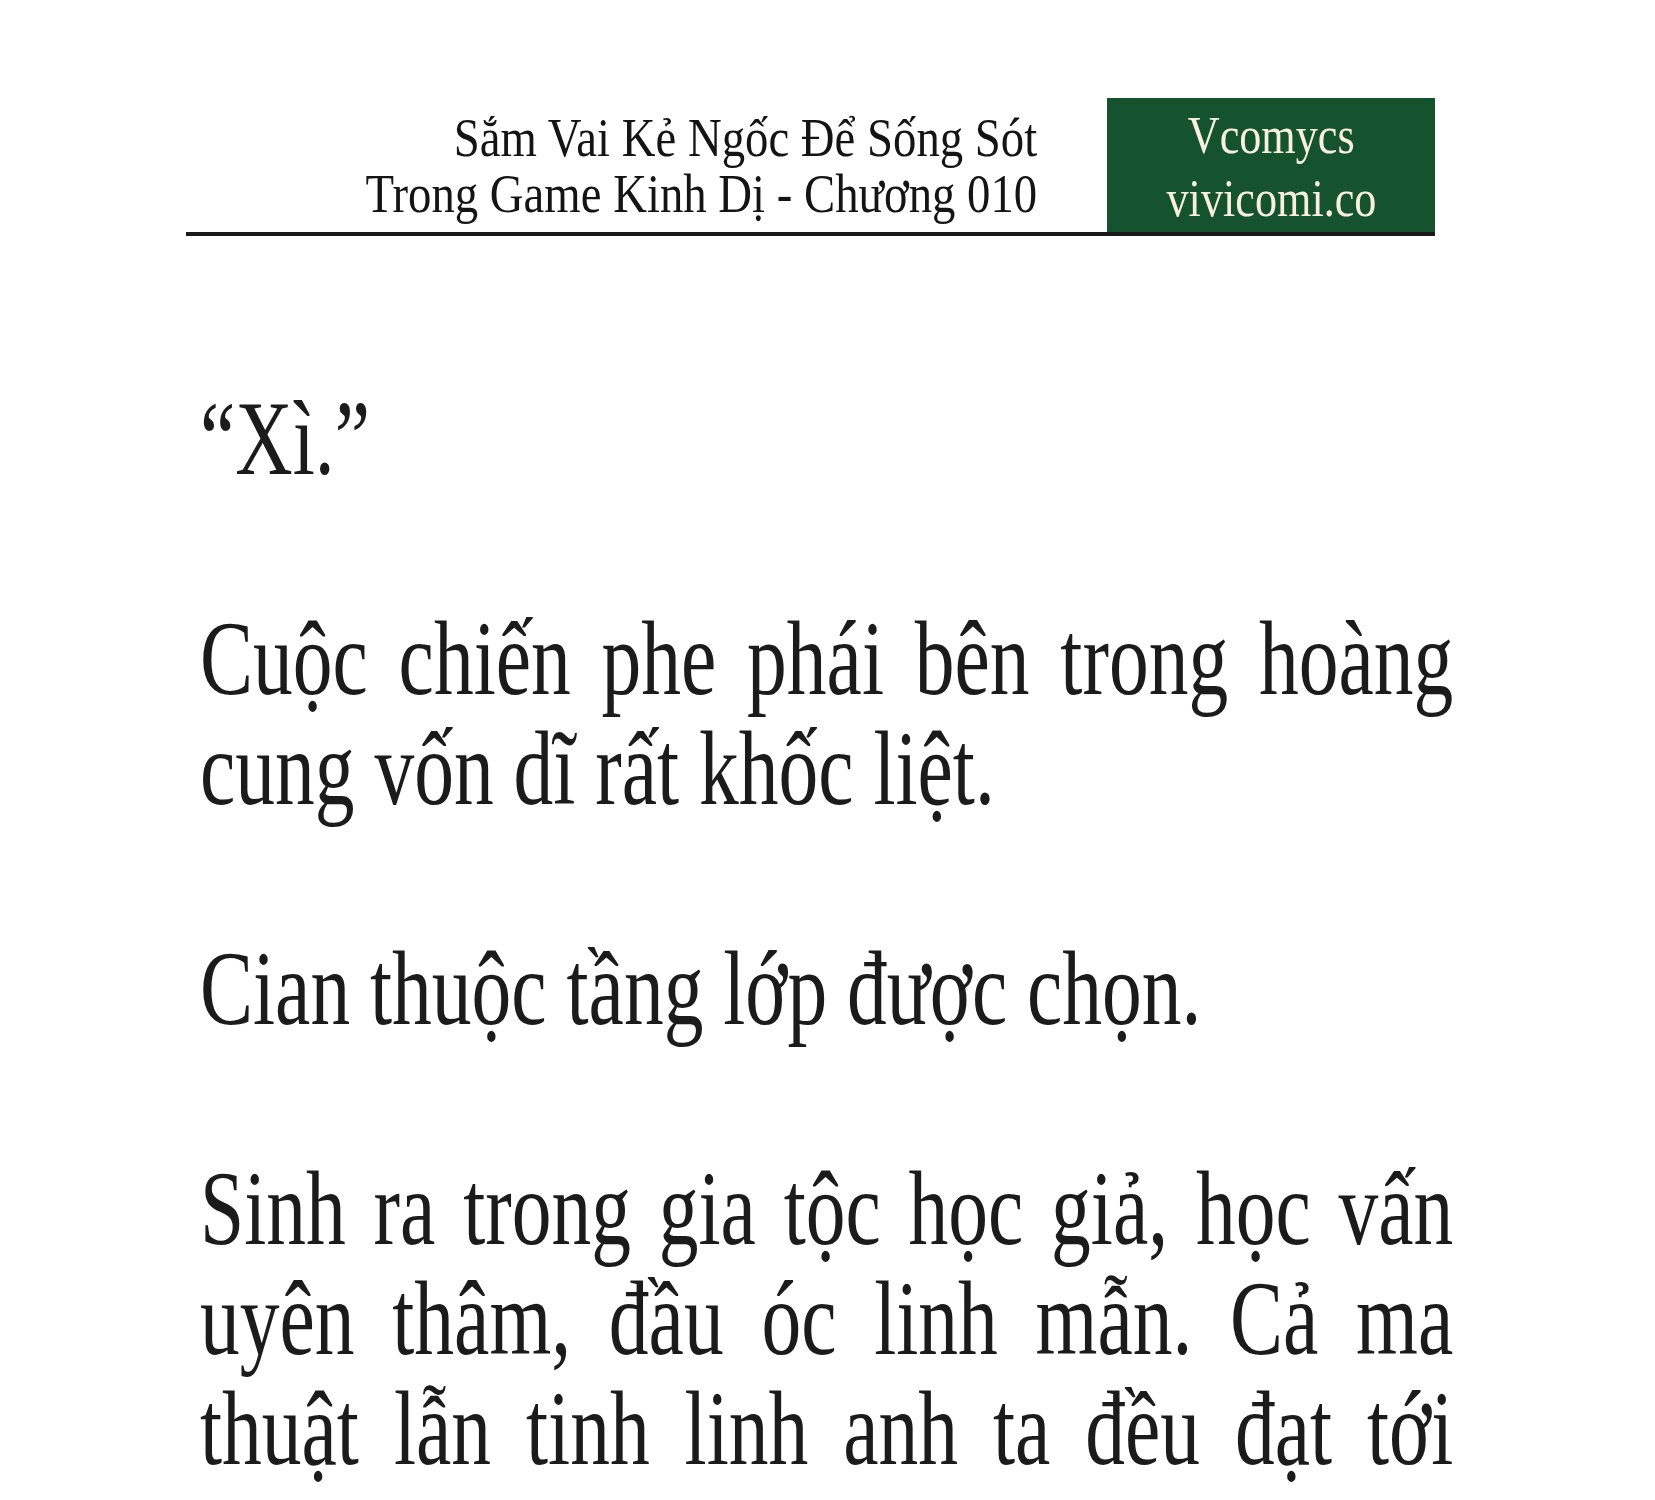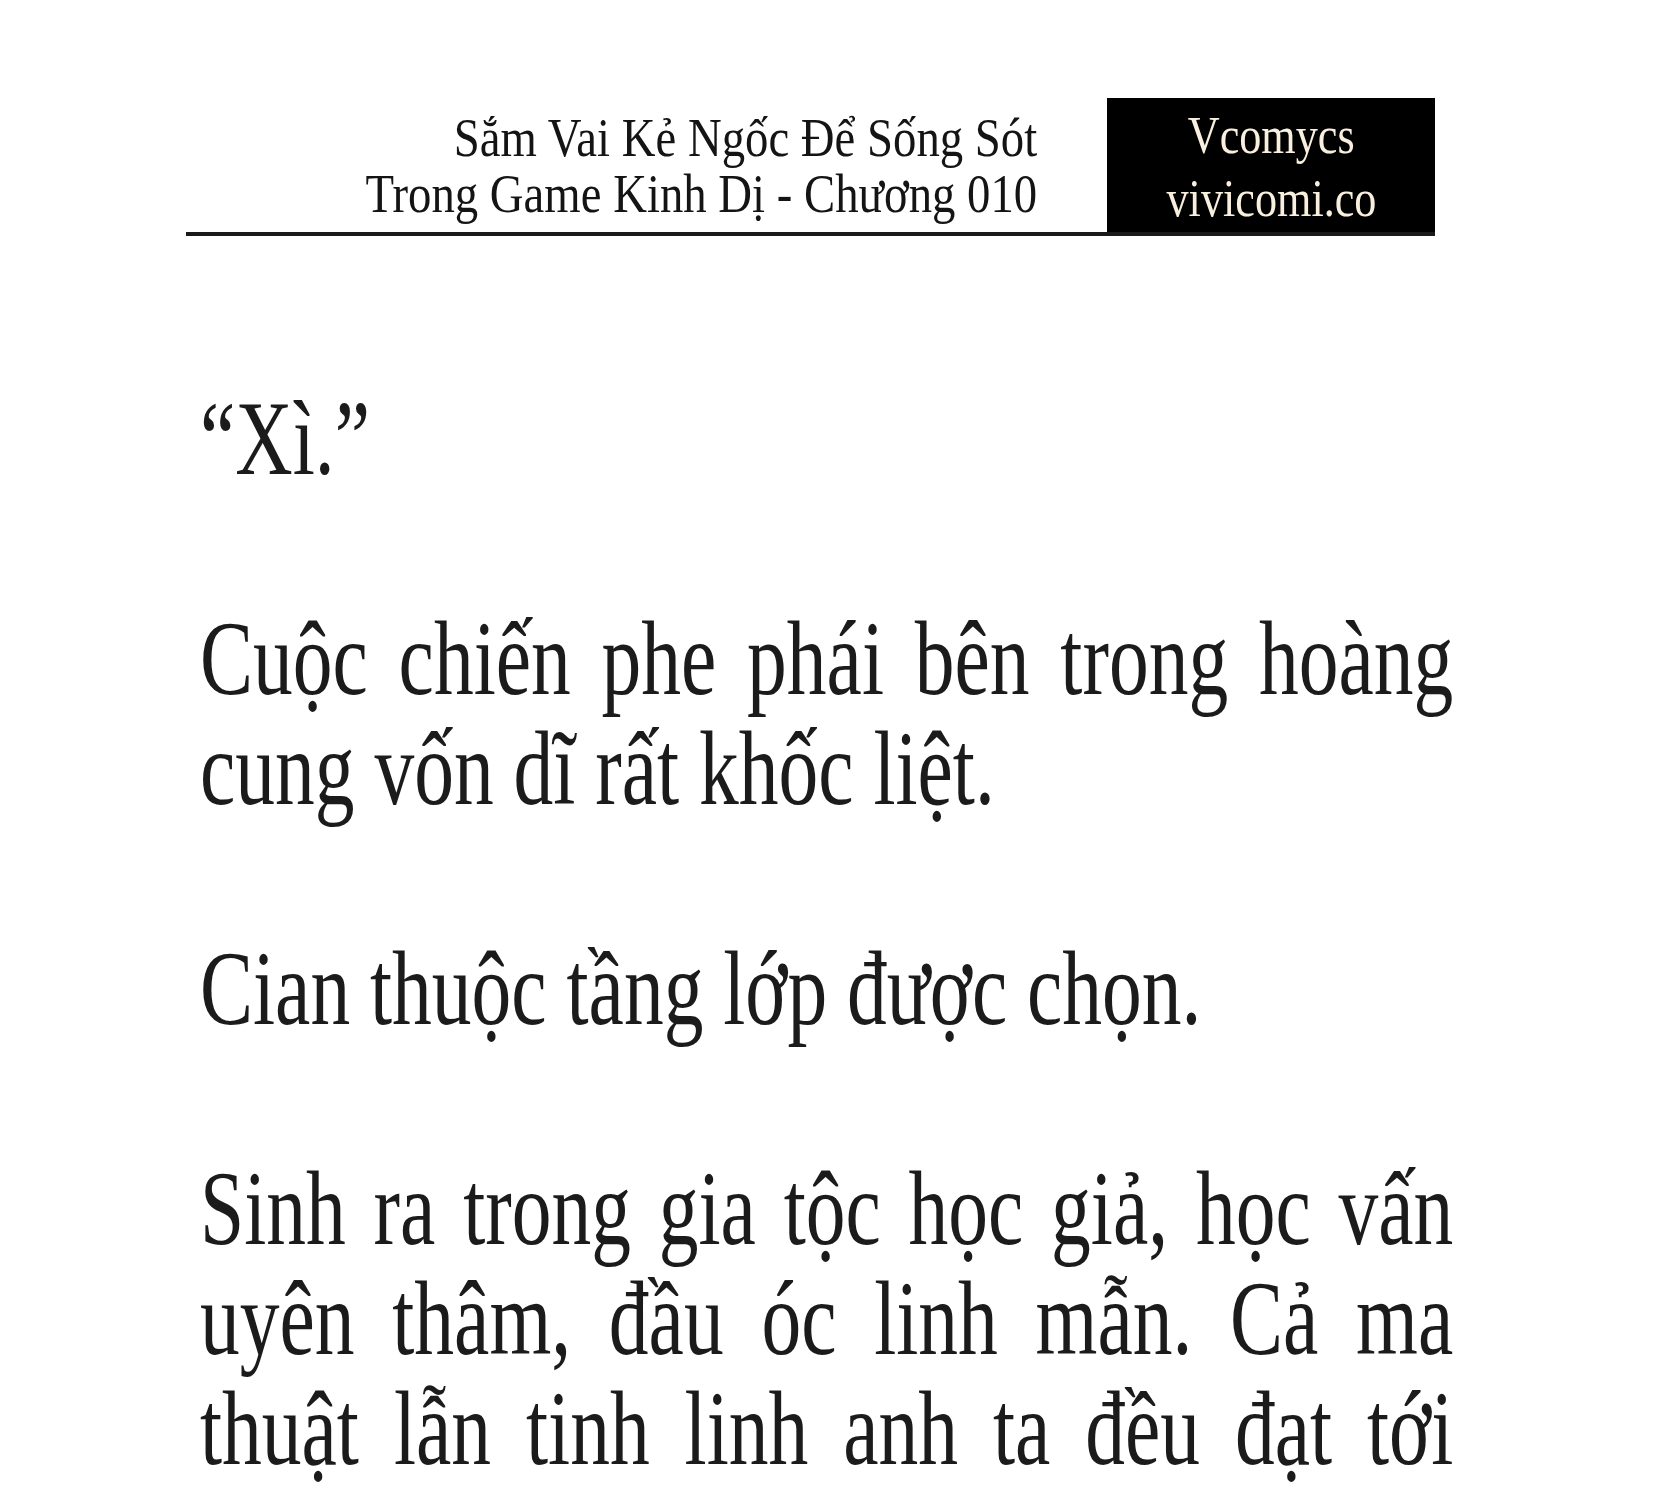--- a/index.html
+++ b/index.html
@@ -74,21 +74,21 @@
 <body>
 
 <div class="page">
 
   <header>
     <div class="header-title">
       <div class="title-line">Sắm Vai Kẻ Ngốc Để Sống Sót</div>
       <div class="title-line">Trong Game Kinh Dị - Chương 010</div>
     </div>
 
-    <div class="brand-box" style="background-color: #000000; gap: 6px;">
+    <div class="brand-box" style="background-color: #14532d; gap: 6px;">
       <div class="brand-line" style="color: rgb(248, 239, 222);">Vcomycs</div>
       <div class="brand-line" style="color: rgb(248, 239, 222);">vivicomi.co</div>
     </div>
 
     <div class="header-rule"></div>
   </header>
 
   <main class="body-text">
     <p class="para">
       <span class="line e">“Xì.”</span>

